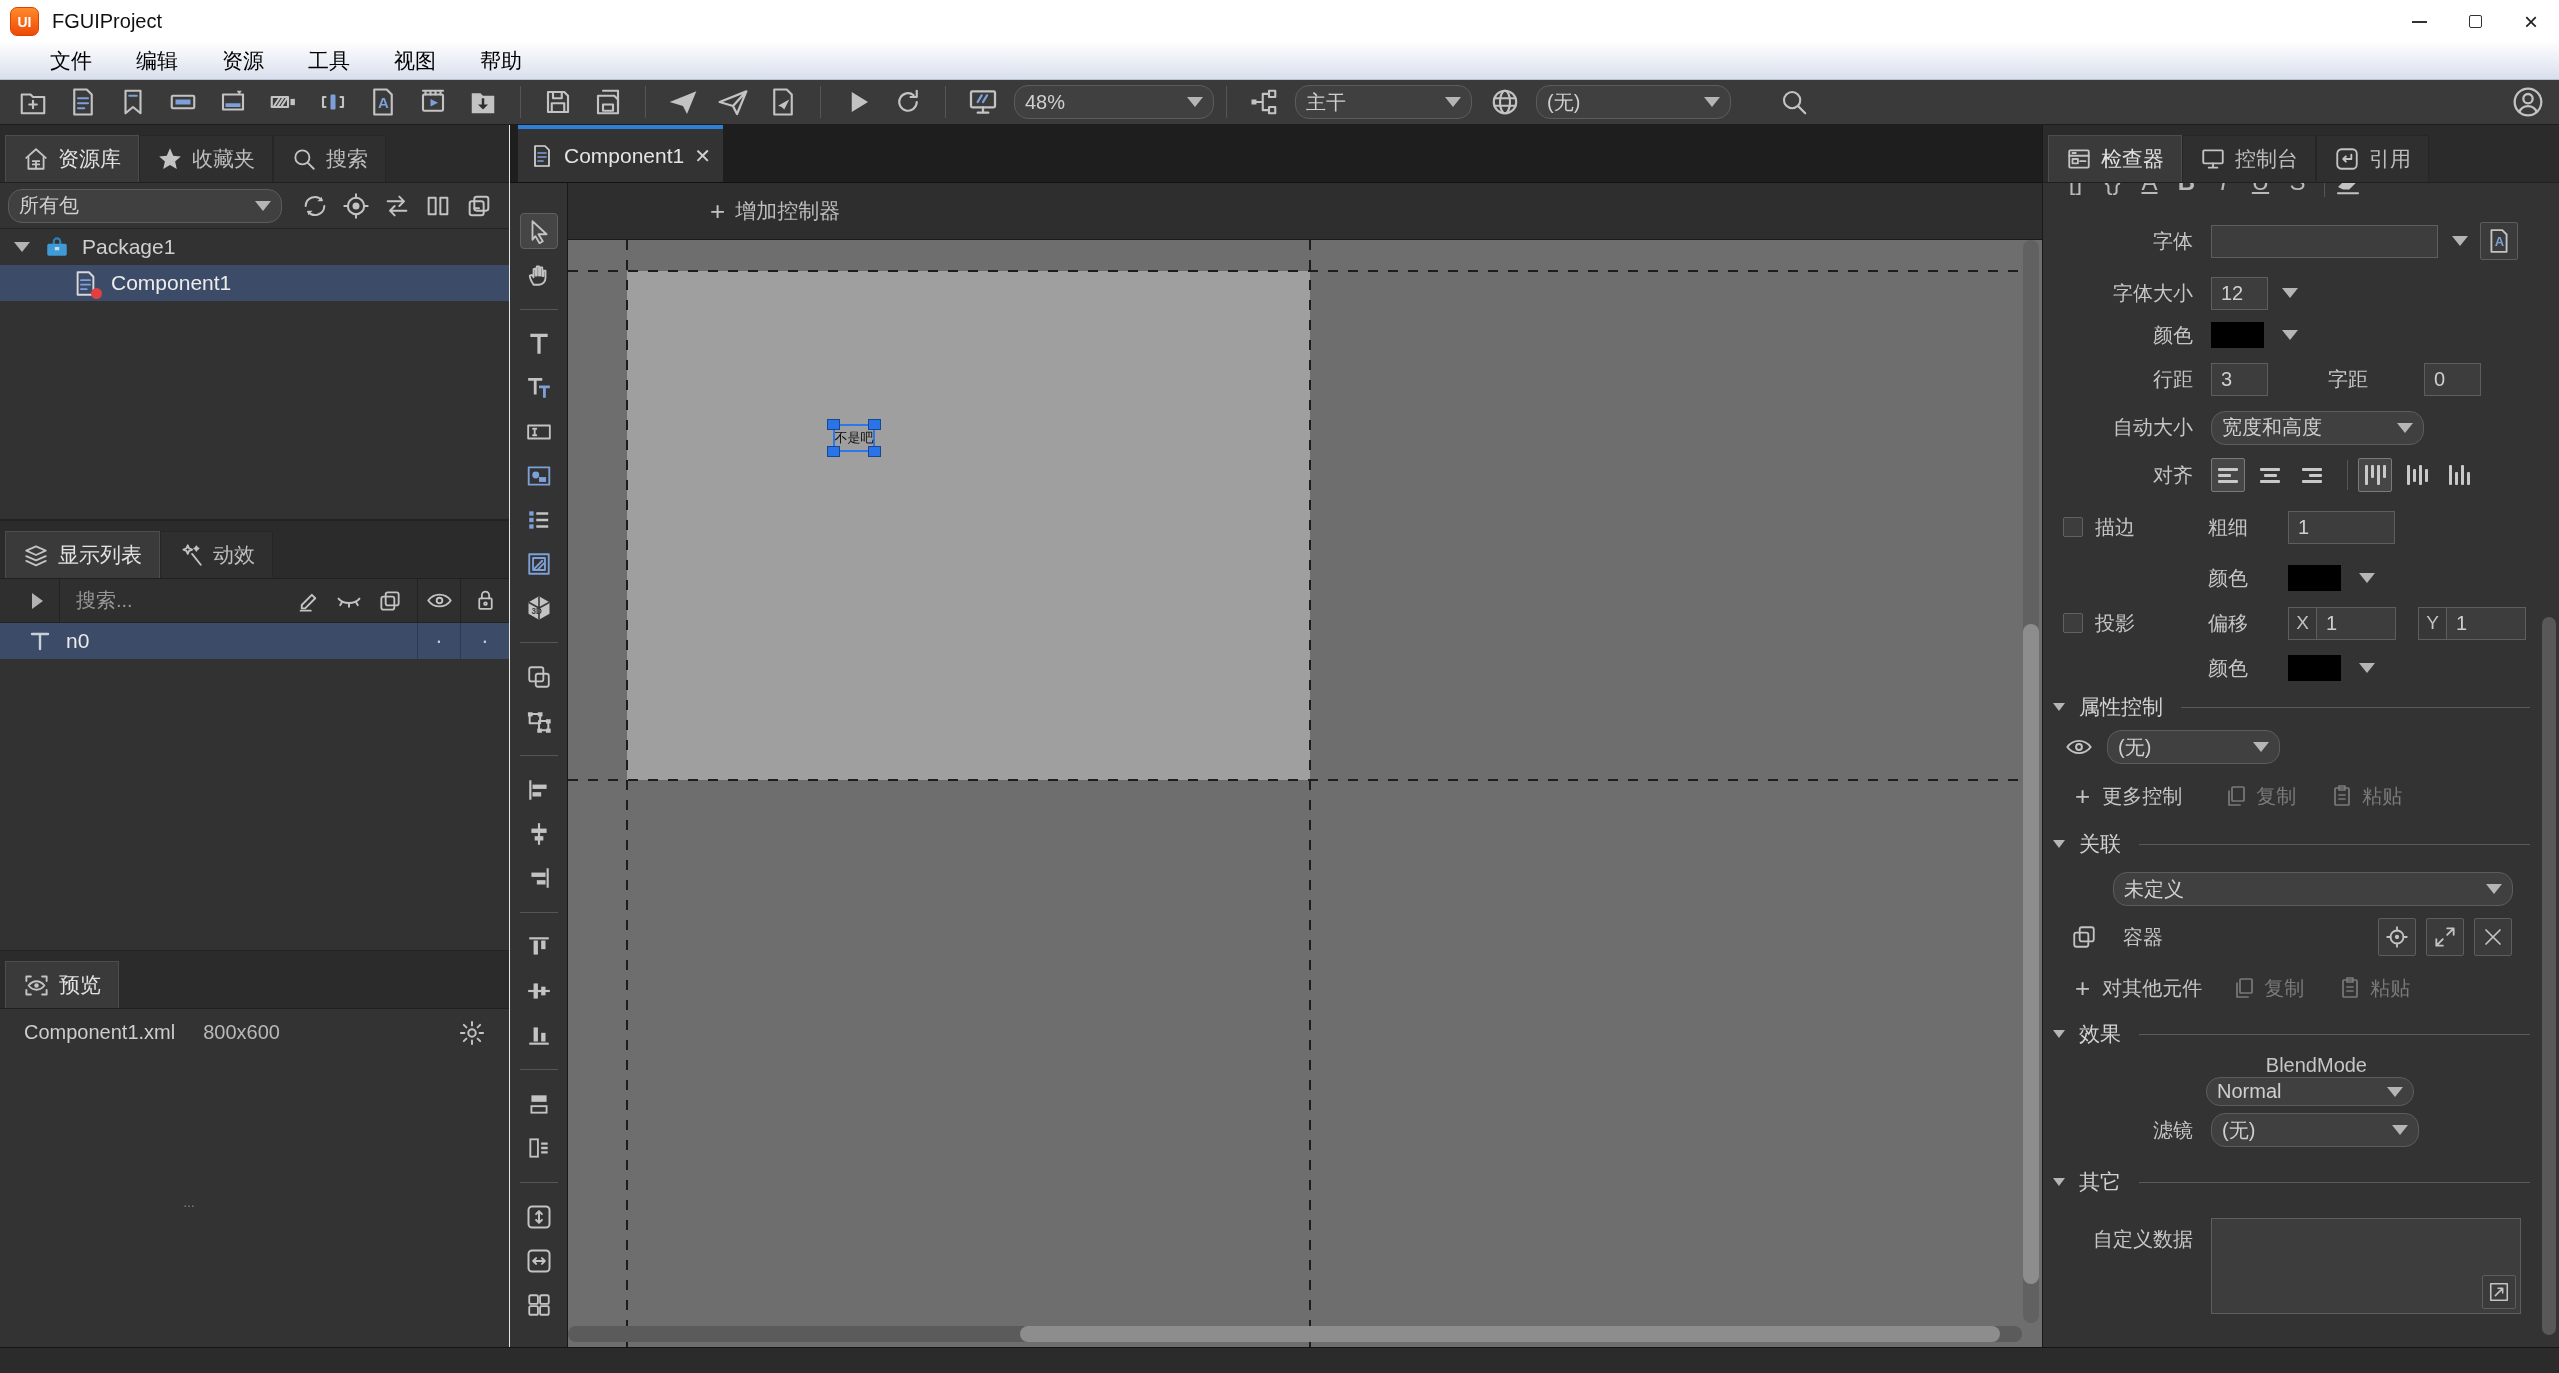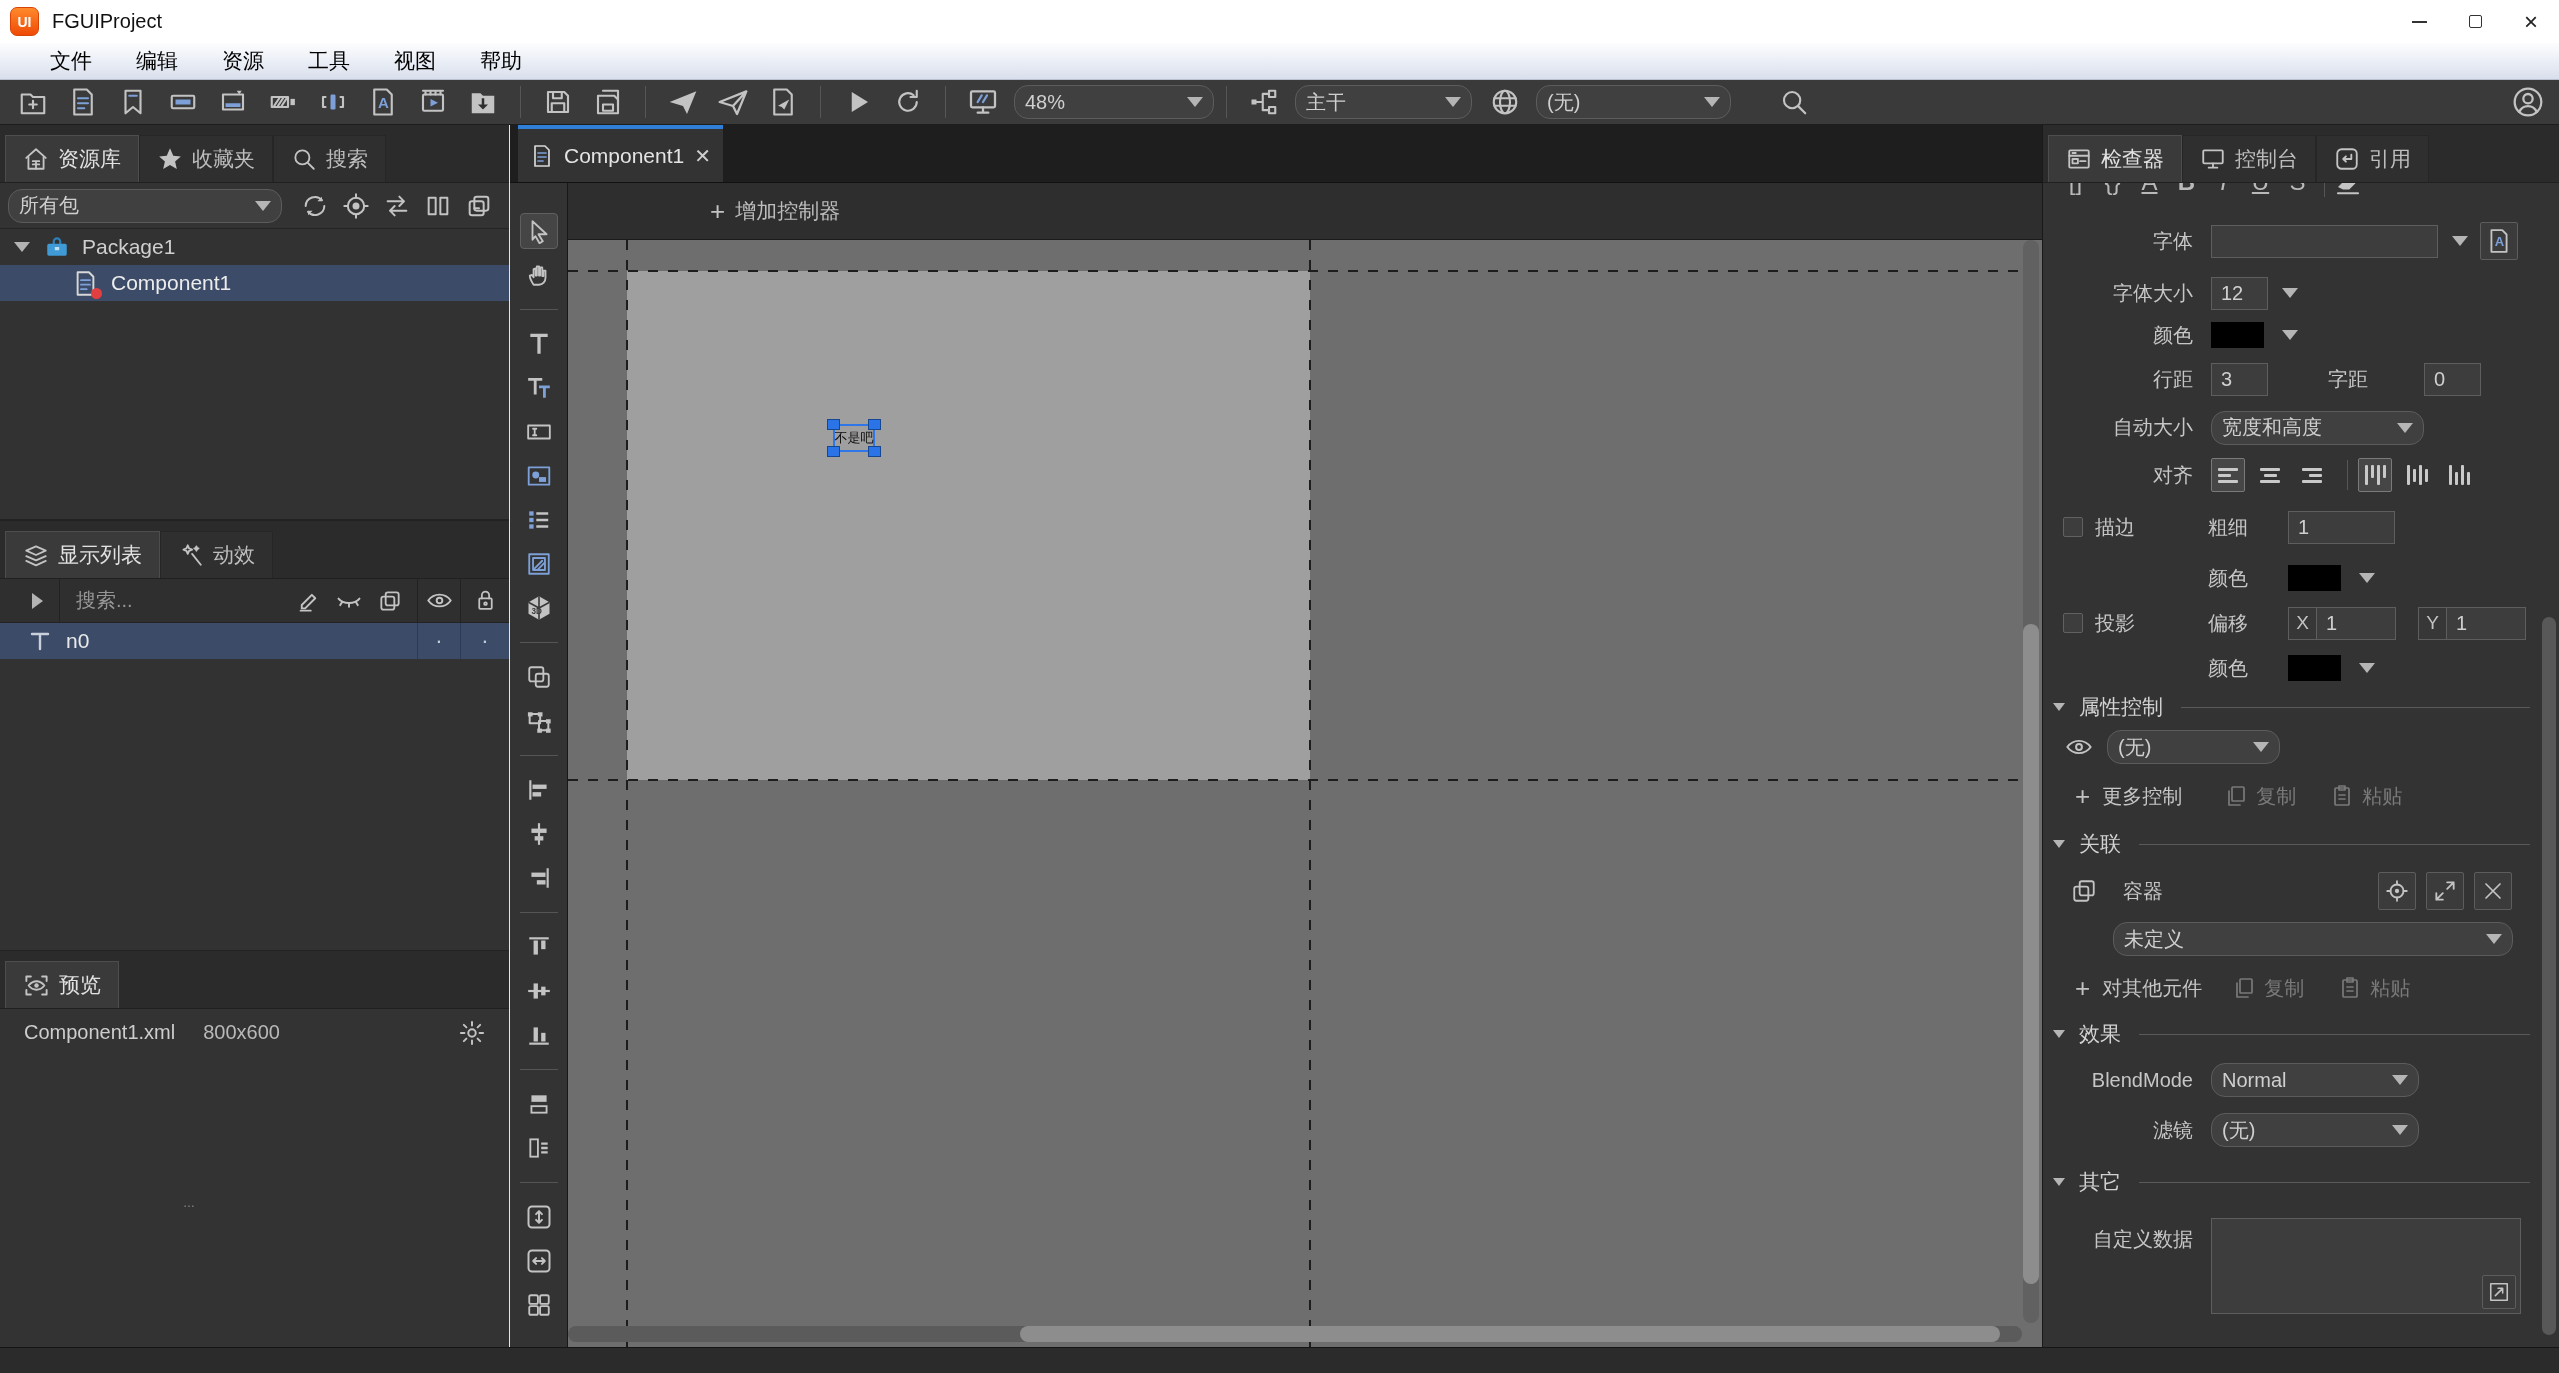--- a/index.html
+++ b/index.html
@@ -909,20 +909,27 @@
           <span>粘贴</span>
         </span>
       </div>
 
       <div class="irow hdr" style="height:44px;">
         <div class="tri small"></div>
         <span class="t">关联</span>
         <div class="line"></div>
       </div>
 
+      <div class="irow" style="height:46px;">
+        <div class="dd" style="width:400px; margin-left:52px;">
+          <span>未定义</span>
+          <div class="tri"></div>
+        </div>
+      </div>
+
       <div class="irow" style="height:50px;">
         <svg class="s" width="26" height="26" viewBox="0 0 24 24" style="margin-left:10px;">
             <rect x="8" y="3" width="13" height="13" rx="2"></rect>
             <rect x="3" y="8" width="13" height="13" rx="2"></rect>
           </svg>
         <span style="margin-left:26px; color:#c6c6c6;">容器</span>
         <div style="flex:1;"></div>
         <div class="abtn">
             <svg class="s" width="26" height="26" viewBox="0 0 24 24">
               <circle cx="12" cy="12" r="6"></circle>
@@ -935,27 +942,20 @@
               <path d="M14 4h6v6M10 20H4v-6M20 4l-6 6M4 20l6-6"></path>
             </svg>
           </div>
         <div class="abtn" style="margin-left:10px; margin-right:47px;">
             <svg class="s" width="24" height="24" viewBox="0 0 24 24">
               <path d="M5 5l14 14M19 5L5 19"></path>
             </svg>
           </div>
       </div>
 
-      <div class="irow" style="height:46px;">
-        <div class="dd" style="width:400px; margin-left:52px;">
-          <span>未定义</span>
-          <div class="tri"></div>
-        </div>
-      </div>
-
       <div class="irow" style="height:52px;">
         <span class="plus" style="margin-left:14px;">+</span>
         <span style="margin-left:12px; color:#c6c6c6;">对其他元件</span>
         <span class="ghost" style="margin-left:30px; display:flex; align-items:center; gap:8px;">
           <svg class="s" width="24" height="24" viewBox="0 0 24 24">
               <rect x="8" y="3" width="12" height="14" rx="1"></rect>
               <path d="M5 7v14h11"></path>
             </svg>
           <span>复制</span>
         </span>
@@ -968,21 +968,21 @@
           <span>粘贴</span>
         </span>
       </div>
 
       <div class="irow hdr" style="height:40px;">
         <div class="tri small"></div>
         <span class="t">效果</span>
         <div class="line"></div>
       </div>
 
-      <div class="irow" style="height:52px;">
+      <div class="irow" style="height:52px;flex-direction:column;">
         <div class="ilabel">BlendMode</div>
         <div class="dd" style="width:208px;">
           <span>Normal</span>
           <div class="tri"></div>
         </div>
       </div>
 
       <div class="irow" style="height:48px;">
         <div class="ilabel">滤镜</div>
         <div class="dd" style="width:208px;">

